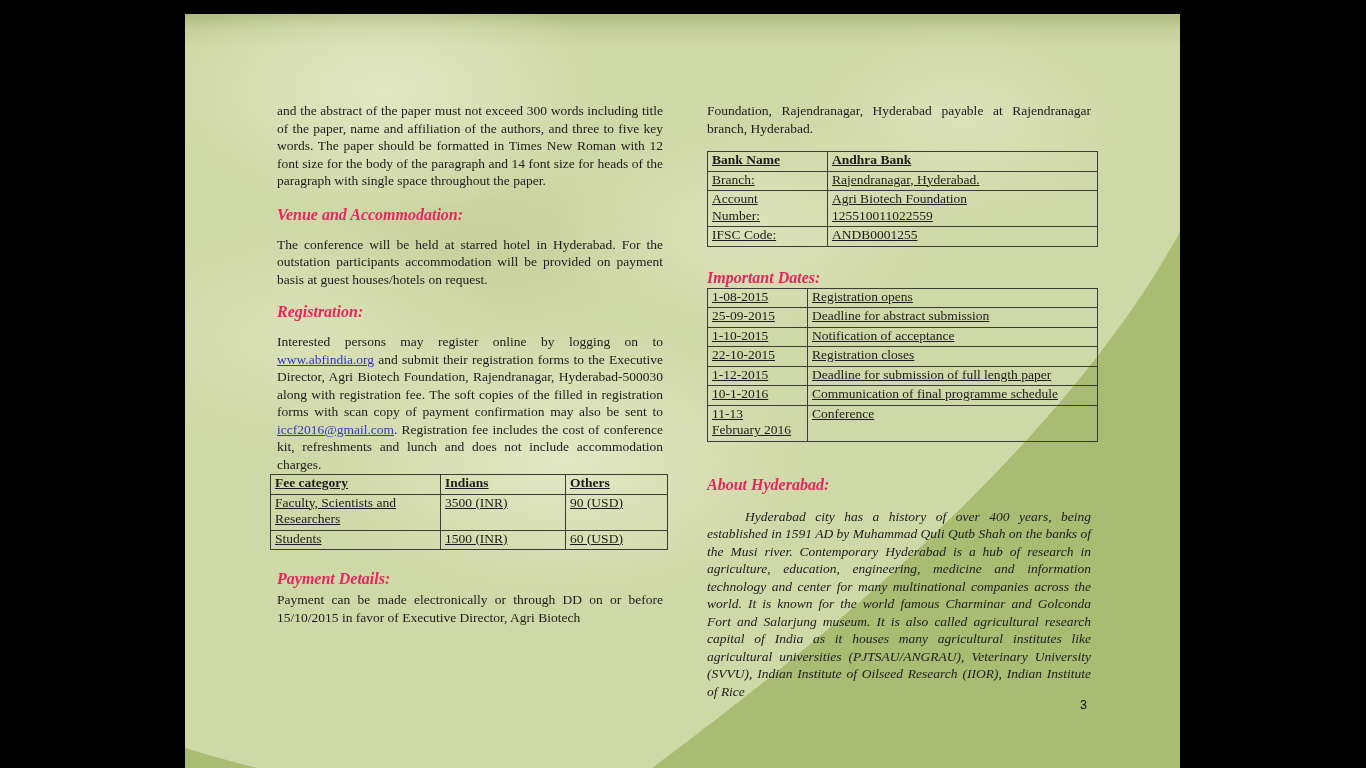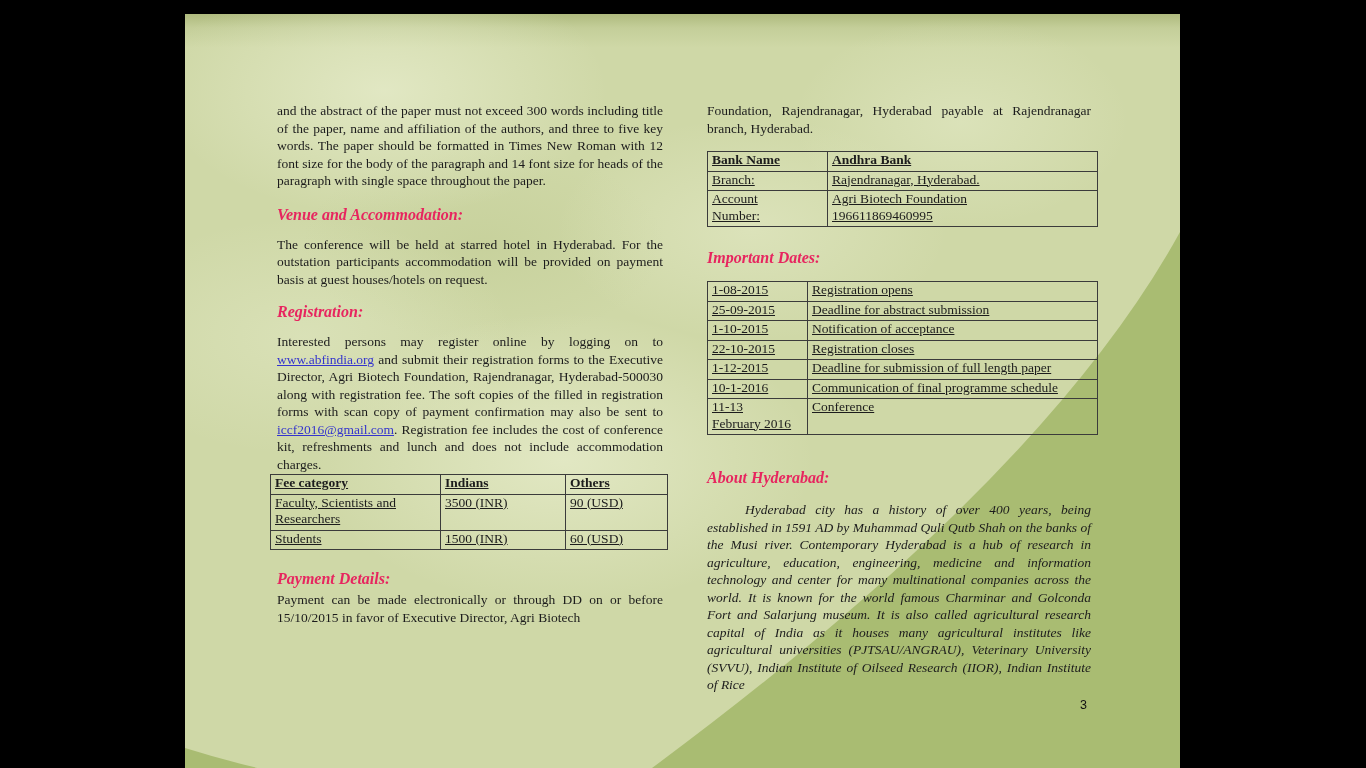--- a/index.html
+++ b/index.html
@@ -49,21 +49,21 @@
   .h-dates{margin-top:21px;}
   .h-about{margin-top:33px;}
   .p-about{margin-top:14px;text-indent:38px;font-style:italic;}
 
   table.tbl{border-collapse:collapse;table-layout:fixed;font-size:13.5px;line-height:16.5px;color:#1c1c1c;text-decoration:underline;}
   table.tbl td, table.tbl th{
     border:1px solid #3b3b3b;padding:0 4px 2px 4px;vertical-align:top;text-align:left;
   }
   table.tbl th{font-weight:bold;}
   .fee-table{margin-top:1px;margin-left:-7px;width:397px;}
-  .dates-table{margin-top:14px;width:390px;}
+  .dates-table{margin-top:1px;width:390px;}
   .bank-table{width:390px;}
   .pre{white-space:pre-line;}
   .just{text-align:justify;}
 
   .page-num{
     position:absolute;left:858px;top:684px;width:44px;text-align:right;
     font-family:"Liberation Sans","DejaVu Sans",sans-serif;font-size:12.5px;color:#111;
   }
 </style>
 </head>
@@ -132,22 +132,26 @@
         </tr>
         <tr>
           <td>Branch:</td>
           <td>Rajendranagar, Hyderabad.</td>
         </tr>
         <tr>
           <td class="pre">Account
 Number:</td>
           <td>
             <div>Agri Biotech Foundation</div>
-            <div>196611869460995</div>
+            <div>125510011022559</div>
           </td>
+        </tr>
+        <tr>
+          <td>IFSC Code:</td>
+          <td>ANDB0001255</td>
         </tr>
       </tbody>
     </table>
 
     <h3 class="heading h-dates">Important Dates:</h3>
     <table class="tbl dates-table">
       <colgroup>
           <col style="width:100px">
           <col style="width:290px">
         </colgroup>

